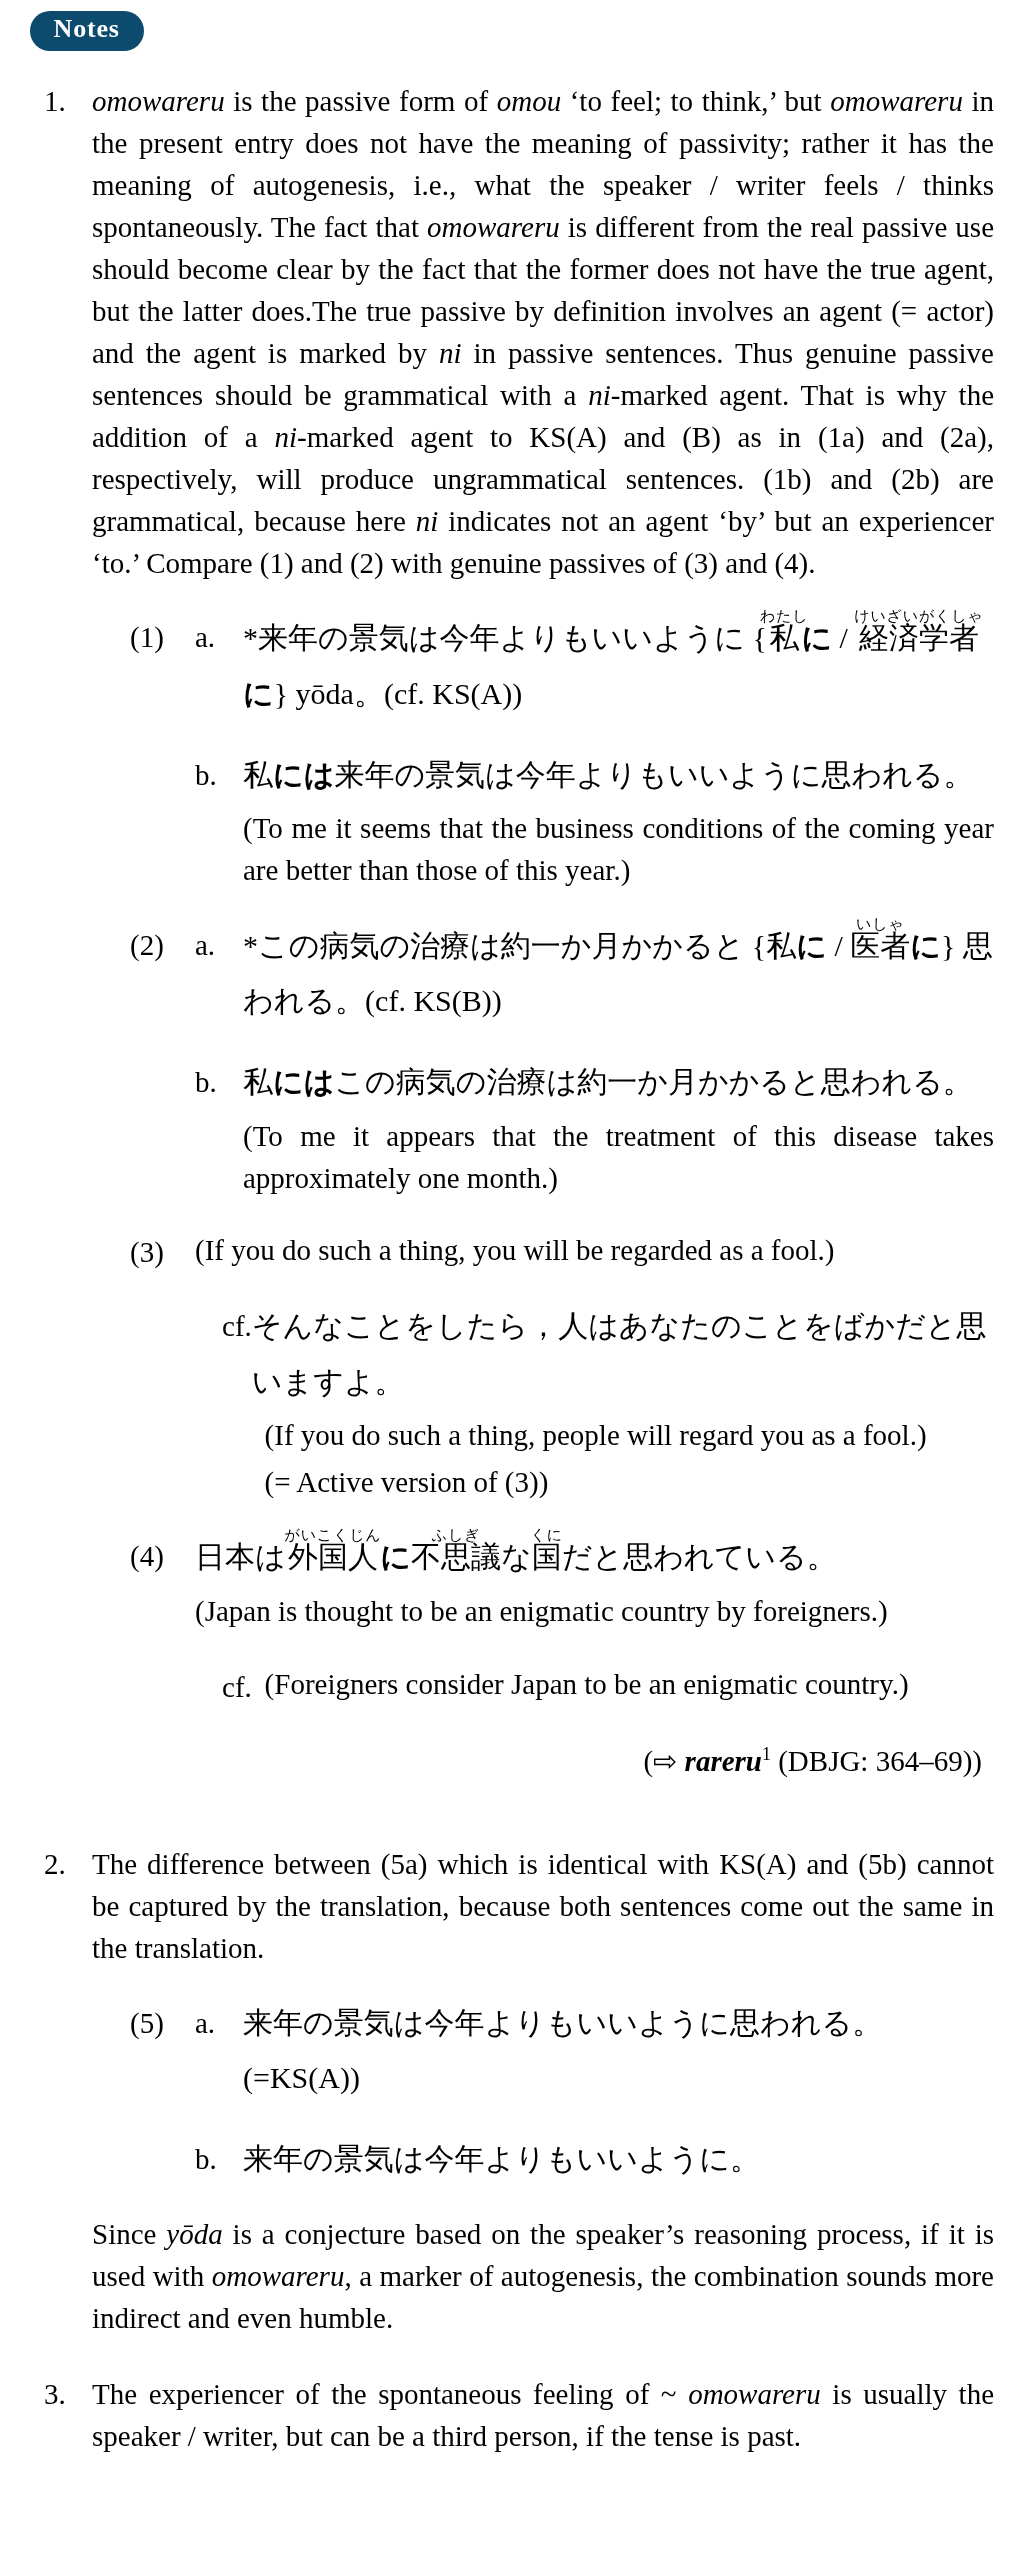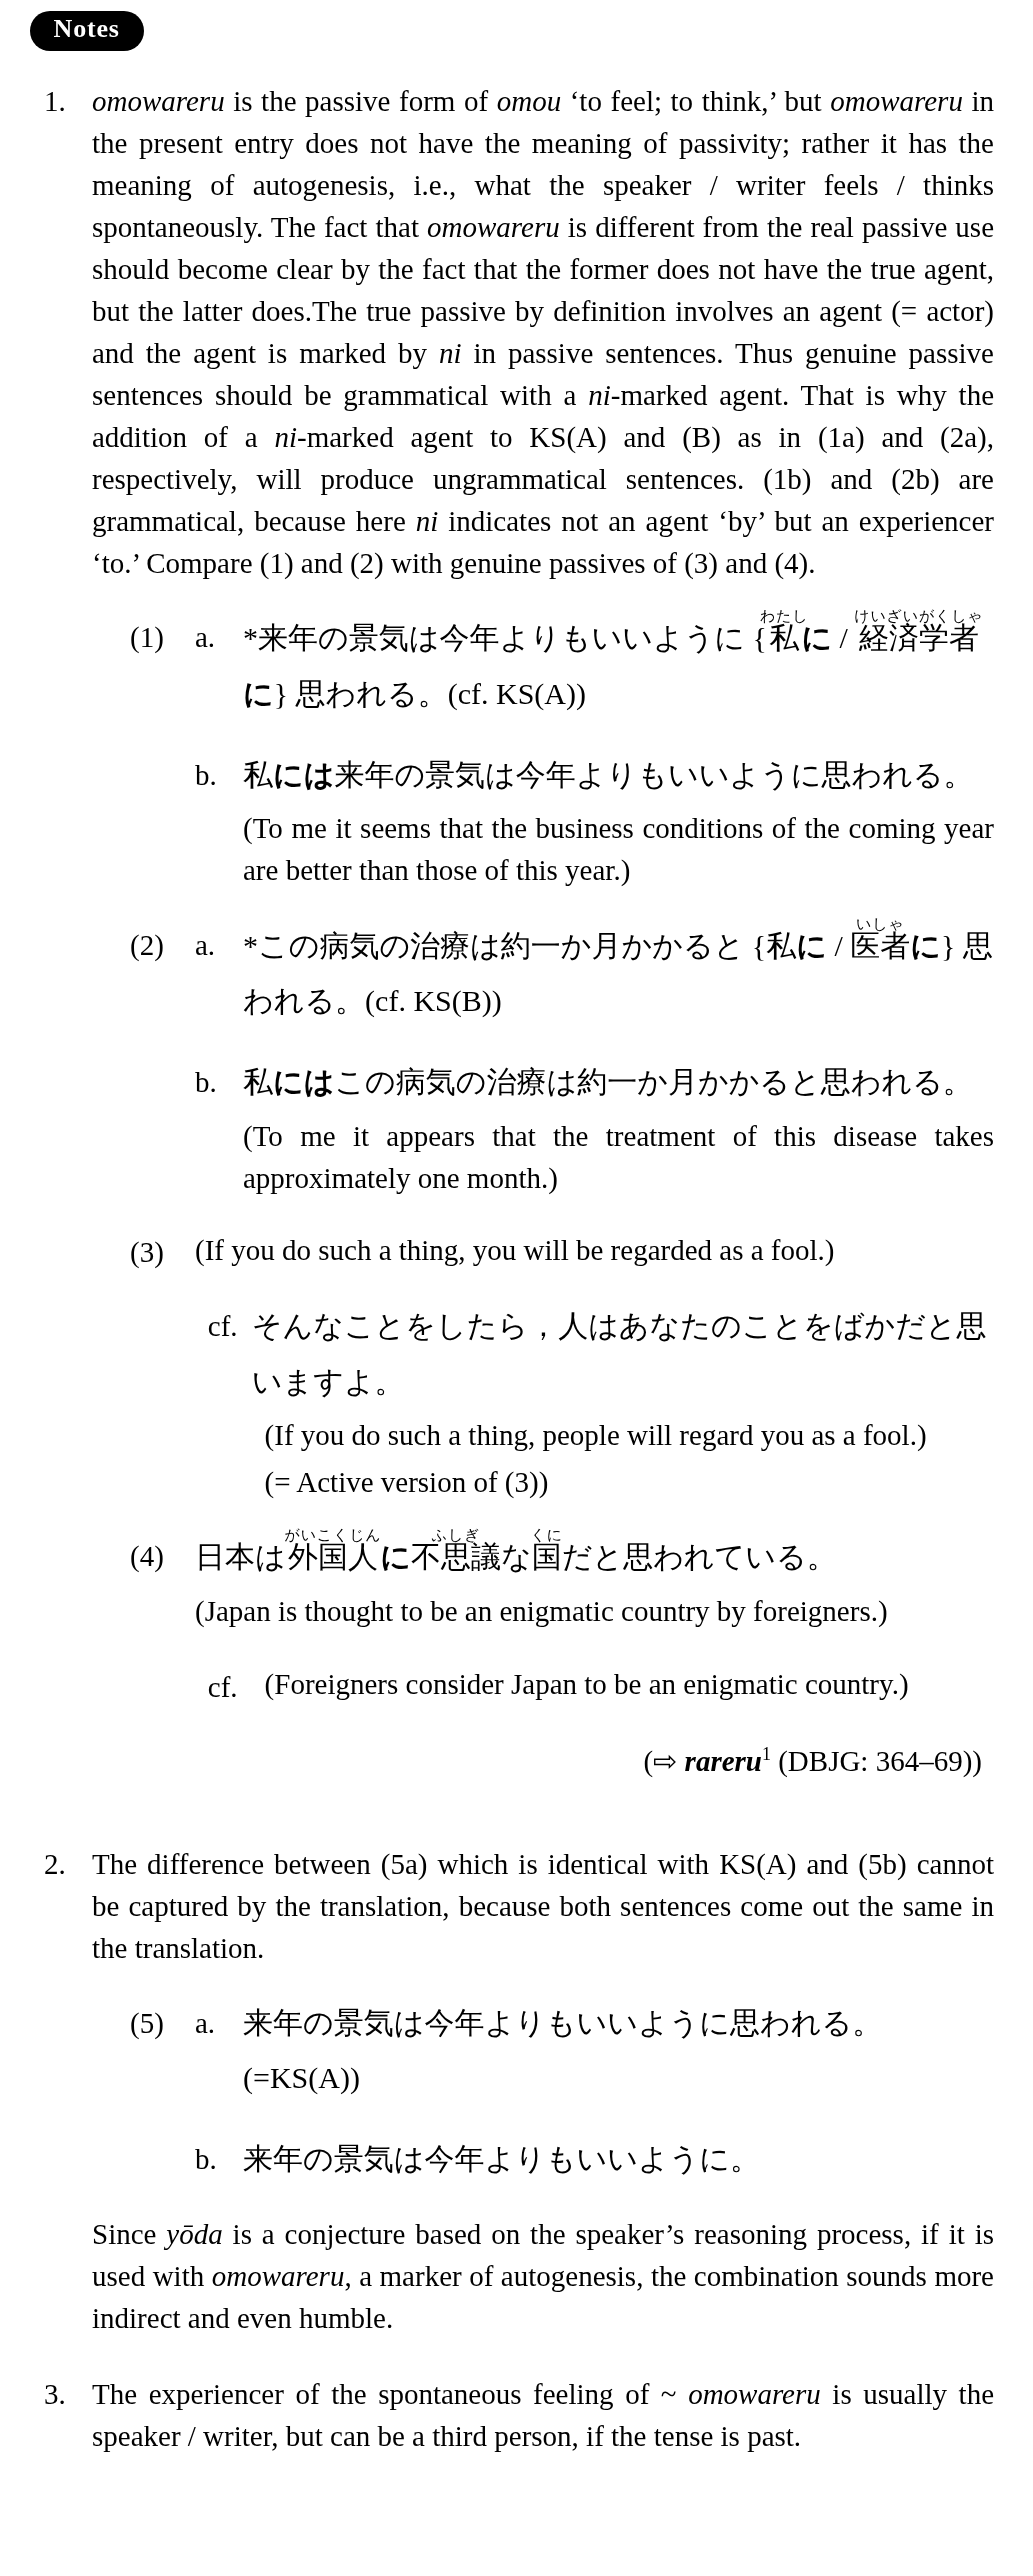--- a/index.html
+++ b/index.html
@@ -7,21 +7,21 @@
     width: 1033px; height: 2576px;
     background: #ffffff; color: #000;
     font-family: "Liberation Serif", "DejaVu Serif", serif;
     overflow: hidden;
   }
   .page { padding: 11.2px 39px 0 44px; }
 
   
   .notes-badge {
     display: inline-block;
-    background: #000000; color: #fff;
+    background: #0c4a6e; color: #fff;
     border-radius: 22.4px;
     padding: 3.2px 24px 6.4px 24px;
     font-size: 26px; font-weight: bold;
     margin: 0 0 29px -14.4px;
     letter-spacing: 0.8px;
   }
 
   
   .section { display: grid; grid-template-columns: 48px 1fr; }
   .section + .section { margin-top: 34px; }
@@ -52,21 +52,21 @@
     font-size: 29px; line-height: 42px;
     margin: 4.8px 0 0 0; text-align: justify;
   }
   .b { font-weight: bold; }
   .i { font-style: italic; }
   .sup { vertical-align: super; font-size: 0.62em; line-height: 0; }
   .arrow { font-family: "DejaVu Sans", sans-serif; }
 
   
   .cf { display: grid; grid-template-columns: 44px 1fr; margin: 27px 0 0 12.8px; }
-  .cf-label { font-size: 29px; line-height: 56px; }
+  .cf-label { font-size: 29px; line-height: 56px; text-align: right; }
   .cf .en { margin-left: 12.8px; }
 
   
   .ref-line {
     font-size: 29px; line-height: 42px;
     text-align: right;
     margin: 19px 12px 27px 0;
   }
 </style>
 </head>
@@ -81,21 +81,21 @@
   
   <div class="section">
     <div class="sec-num">1.</div>
     <div class="sec-body">
       <p class="para"><span class="i">omowareru</span><span> is the passive form of </span><span class="i">omou</span><span> ‘to feel; to think,’ but </span><span class="i">omowareru</span><span> in the present entry does not have the meaning of passivity; rather it has the meaning of autogenesis, i.e., what the speaker / writer feels / thinks spontaneously. The fact that </span><span class="i">omowareru</span><span> is different from the real passive use should become clear by the fact that the former does not have the true agent, but the latter does.The true passive by definition involves an agent (= actor) and the agent is marked by </span><span class="i">ni</span><span> in passive sentences. Thus genuine passive sentences should be grammatical with a </span><span class="i">ni</span><span>-marked agent. That is why the addition of a </span><span class="i">ni</span><span>-marked agent to KS(A) and (B) as in (1a) and (2a), respectively, will produce ungrammatical sentences. (1b) and (2b) are grammatical, because here </span><span class="i">ni</span><span> indicates not an agent ‘by’ but an experiencer ‘to.’ Compare (1) and (2) with genuine passives of (3) and (4).</span></p>
 
       <div class="ex lettered">
         <div class="ex-num">(1)</div>
         <div class="ex-letter">a.</div>
         <div class="ex-content">
-          <p class="jp"><span>*来年の景気は今年よりもいいように {</span><ruby>私<rt>わたし</rt></ruby><span class="b">に</span><span> / </span><ruby>経済学者<rt>けいざいがくしゃ</rt></ruby><span class="b">に</span><span>} 思われる。(cf. KS(A))</span></p>
+          <p class="jp"><span>*来年の景気は今年よりもいいように {</span><ruby>私<rt>わたし</rt></ruby><span class="b">に</span><span> / </span><ruby>経済学者<rt>けいざいがくしゃ</rt></ruby><span class="b">に</span><span>} yōda。(cf. KS(A))</span></p>
         </div>
       </div>
 
       <div class="ex lettered">
         <div class="ex-num"></div>
         <div class="ex-letter">b.</div>
         <div class="ex-content">
           <p class="jp"><span>私</span><span class="b">には</span><span>来年の景気は今年よりもいいように思われる。</span></p>
           <p class="en">(To me it seems that the business conditions of the coming year are better than those of this year.)</p>
         </div>

